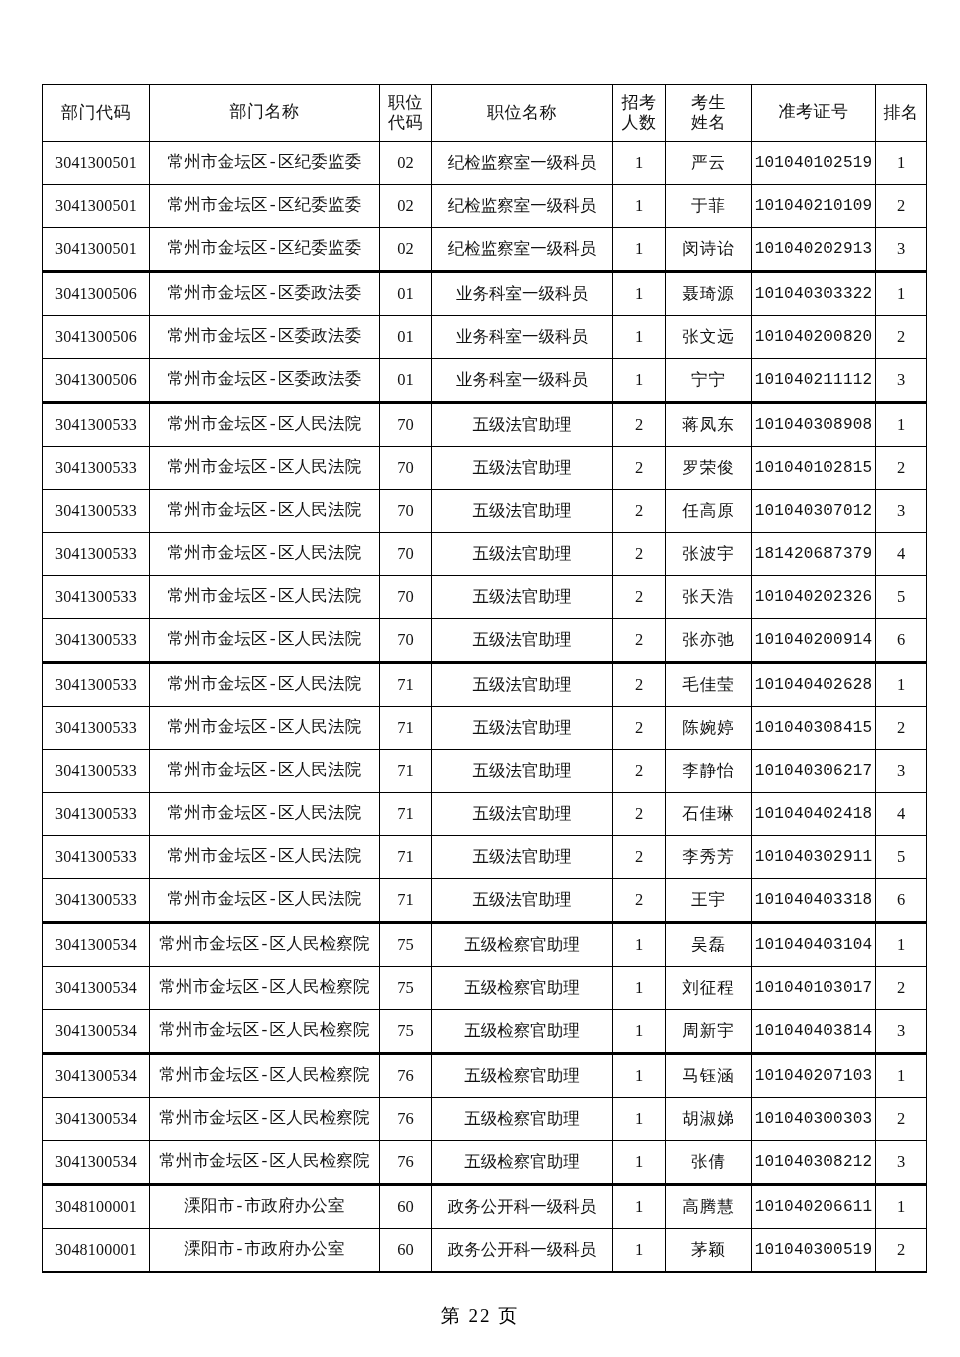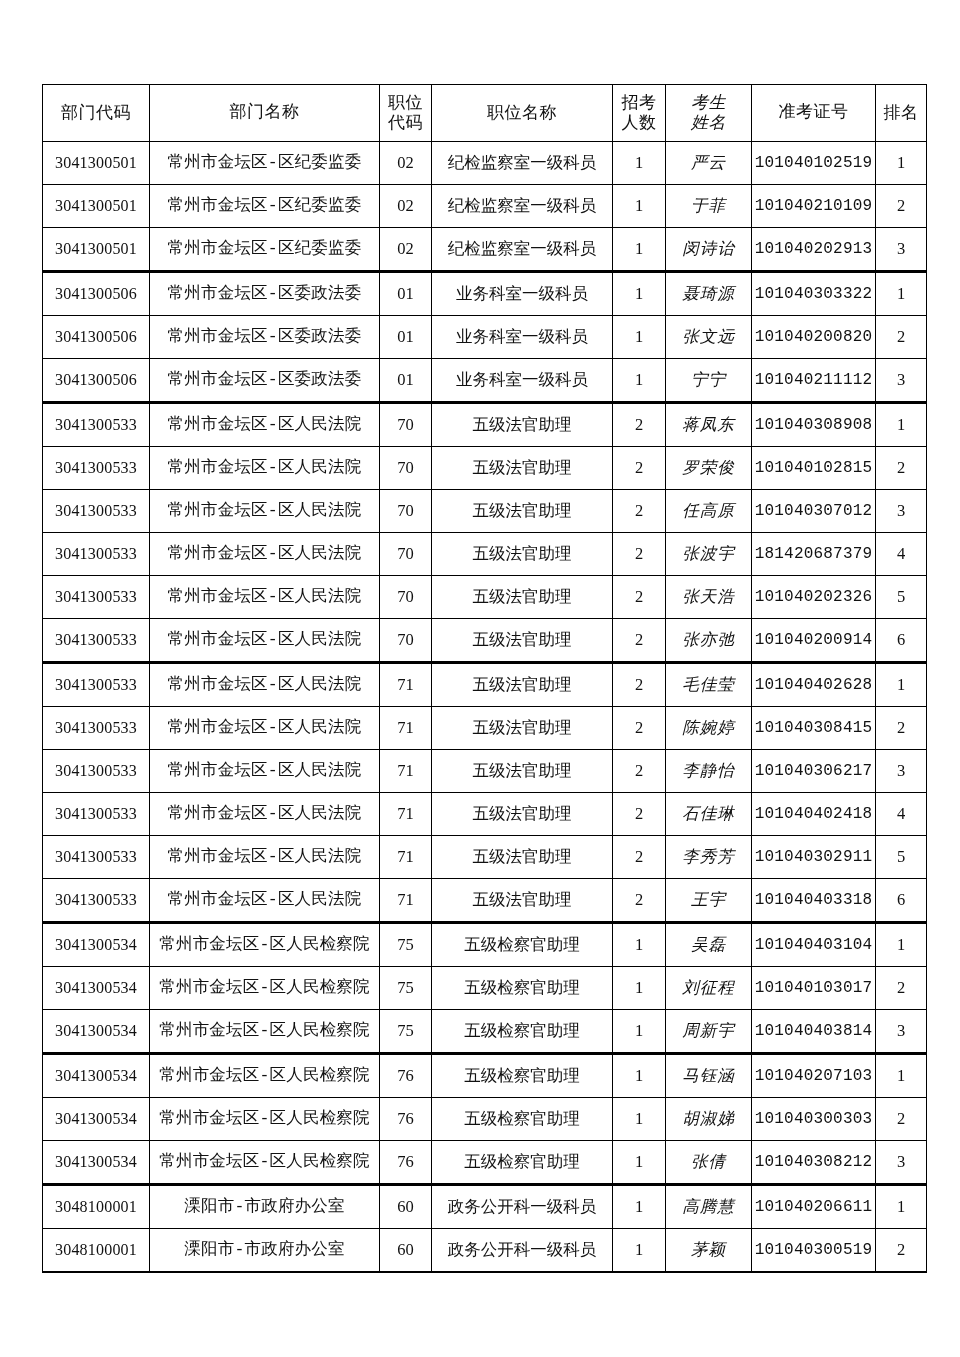--- a/index.html
+++ b/index.html
@@ -50,21 +50,21 @@
   tbody td {
     height: 42px;
     font-size: 16.5px;
   }
   
   .c-dept-code  { width: 106px; }
   .c-dept-name  { width: 229px; font-family: Liberation Mono, monospace; }
   .c-pos-code   { width: 51px;  }
   .c-pos-name   { width: 180px; }
   .c-hire-count { width: 52px; margin-left: 16px;  }
-  .c-cand-name  { width: 85px; font-style: italic;  }
+  .c-cand-name  { width: 85px;  }
   .c-ticket     { width: 123px; font-family: Liberation Mono, monospace; }
   .c-rank       { width: 50px;  }
 
   td.c-dept-code, td.c-ticket {
     font-size: 16px;
     letter-spacing: 0.2px;
   }
   td.c-dept-name {
     font-size: 16.5px;
     letter-spacing: 0.2px;
@@ -378,14 +378,15 @@
           <td class="c-pos-code">60</td>
           <td class="c-pos-name">政务公开科一级科员</td>
           <td class="c-hire-count">1</td>
           <td class="c-cand-name">茅颖</td>
           <td class="c-ticket">101040300519</td>
           <td class="c-rank">2</td>
         </tr>
       </tbody>
   </table>
 
+  <div class="footer">第 22 页</div>
 
 </div>
 
 </body></html>

